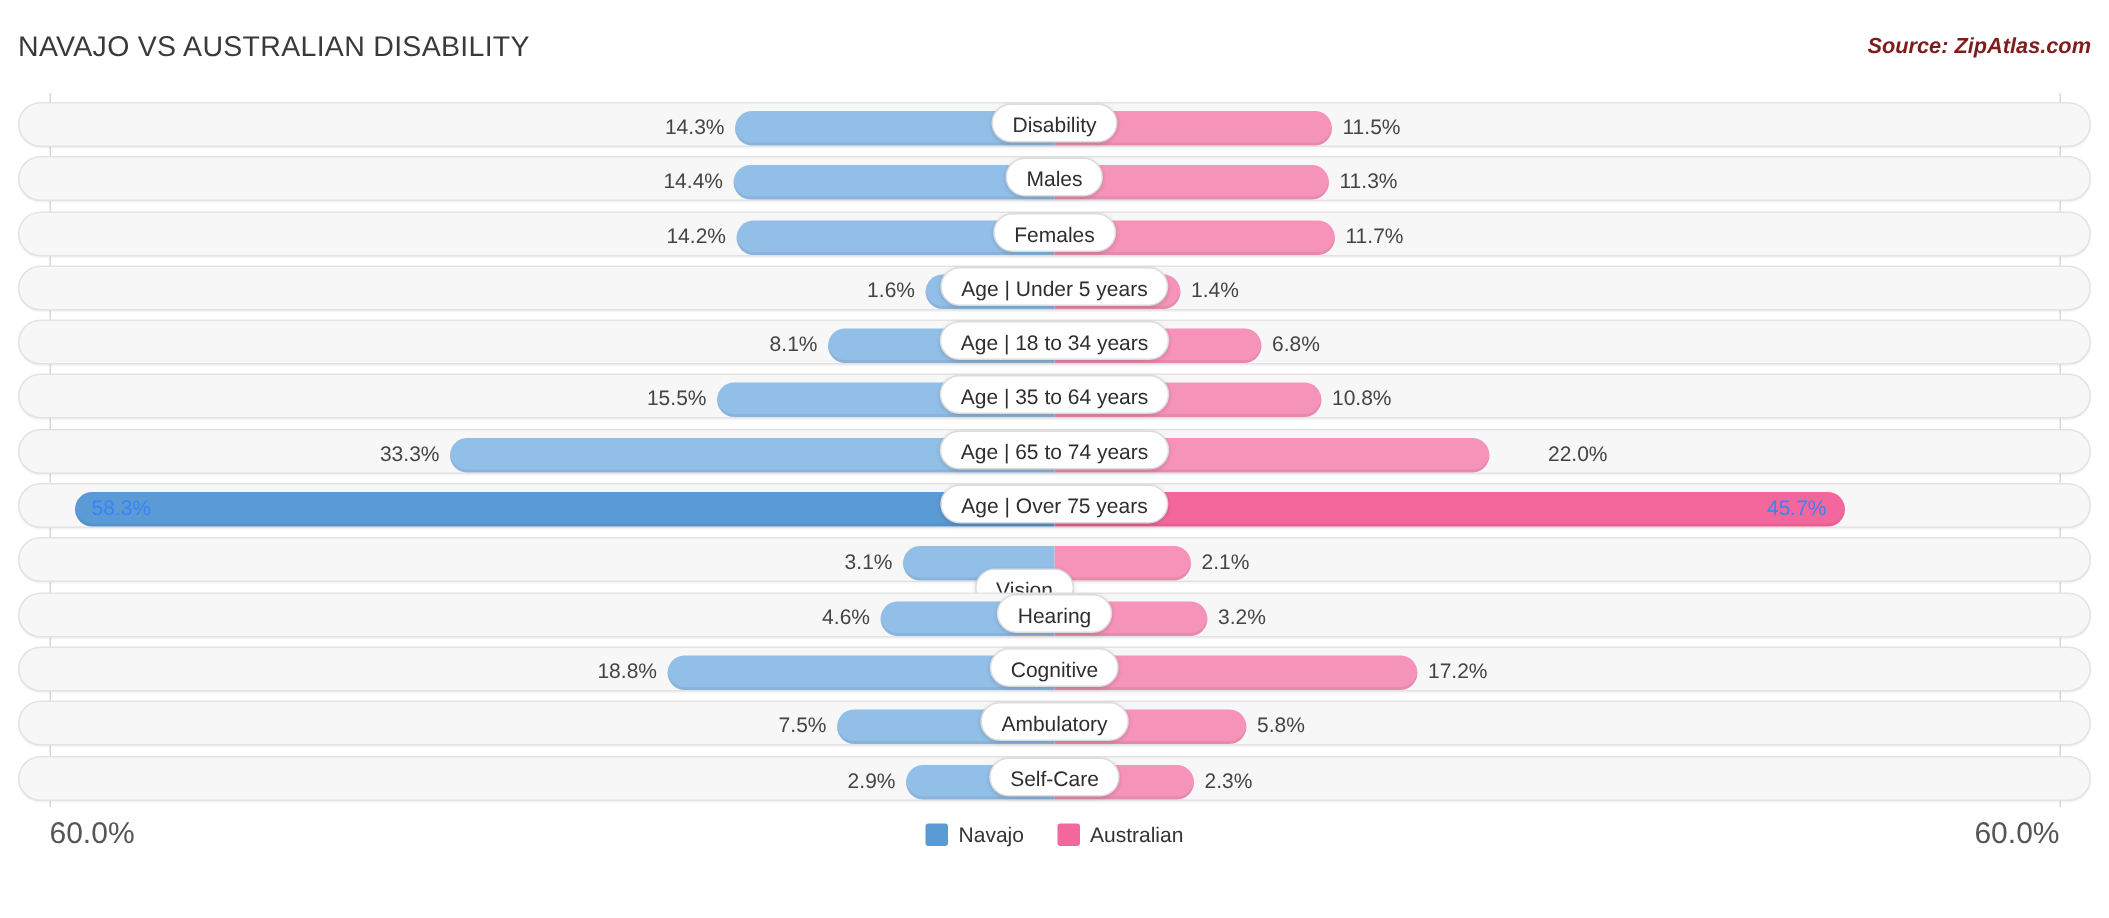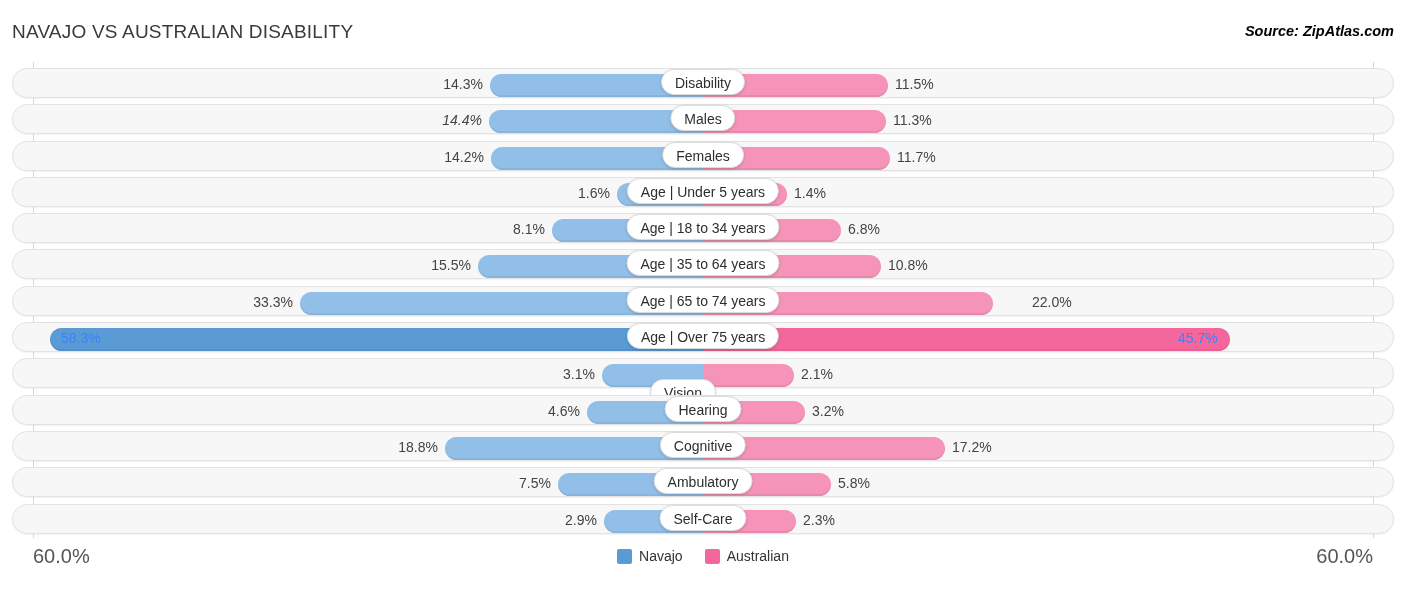--- a/index.html
+++ b/index.html
@@ -31,21 +31,21 @@
     color: #3a3a3a;
     white-space: nowrap;
   }
   .source-note {
     position: absolute;
     right: 12px;
     top: 23px;
     font-size: 14.5px;
     font-style: italic;
     font-weight: bold;
-    color: #000000;
+    color: #7f1d1d;
     white-space: nowrap;
   }
 
   
   .plot {
     position: absolute;
     left: 0;
     top: 62px;
     width: 1406px;
     height: 512px;
@@ -204,21 +204,21 @@
           <div class="val val-left" style="right: 923px;">14.3%</div>
           <div class="val val-right" style="left: 895px;">11.5%</div>
           <div class="pill" style="left: 703px;">Disability</div>
         </div>
       </div>
       <div class="row">
         <div class="track"></div>
         <div class="bars">
           <div class="bar bar-left" style="left: 489px; width: 214px;"></div>
           <div class="bar bar-right" style="left: 703px; width: 183px;"></div>
-          <div class="val val-left" style="right: 924px; font-style: italic;">14.4%</div>
+          <div class="val val-left" style="right: 924px;">14.4%</div>
           <div class="val val-right" style="left: 893px;">11.3%</div>
           <div class="pill" style="left: 703px;">Males</div>
         </div>
       </div>
       <div class="row">
         <div class="track"></div>
         <div class="bars">
           <div class="bar bar-left" style="left: 491px; width: 212px;"></div>
           <div class="bar bar-right" style="left: 703px; width: 187px;"></div>
           <div class="val val-left" style="right: 922px;">14.2%</div>

